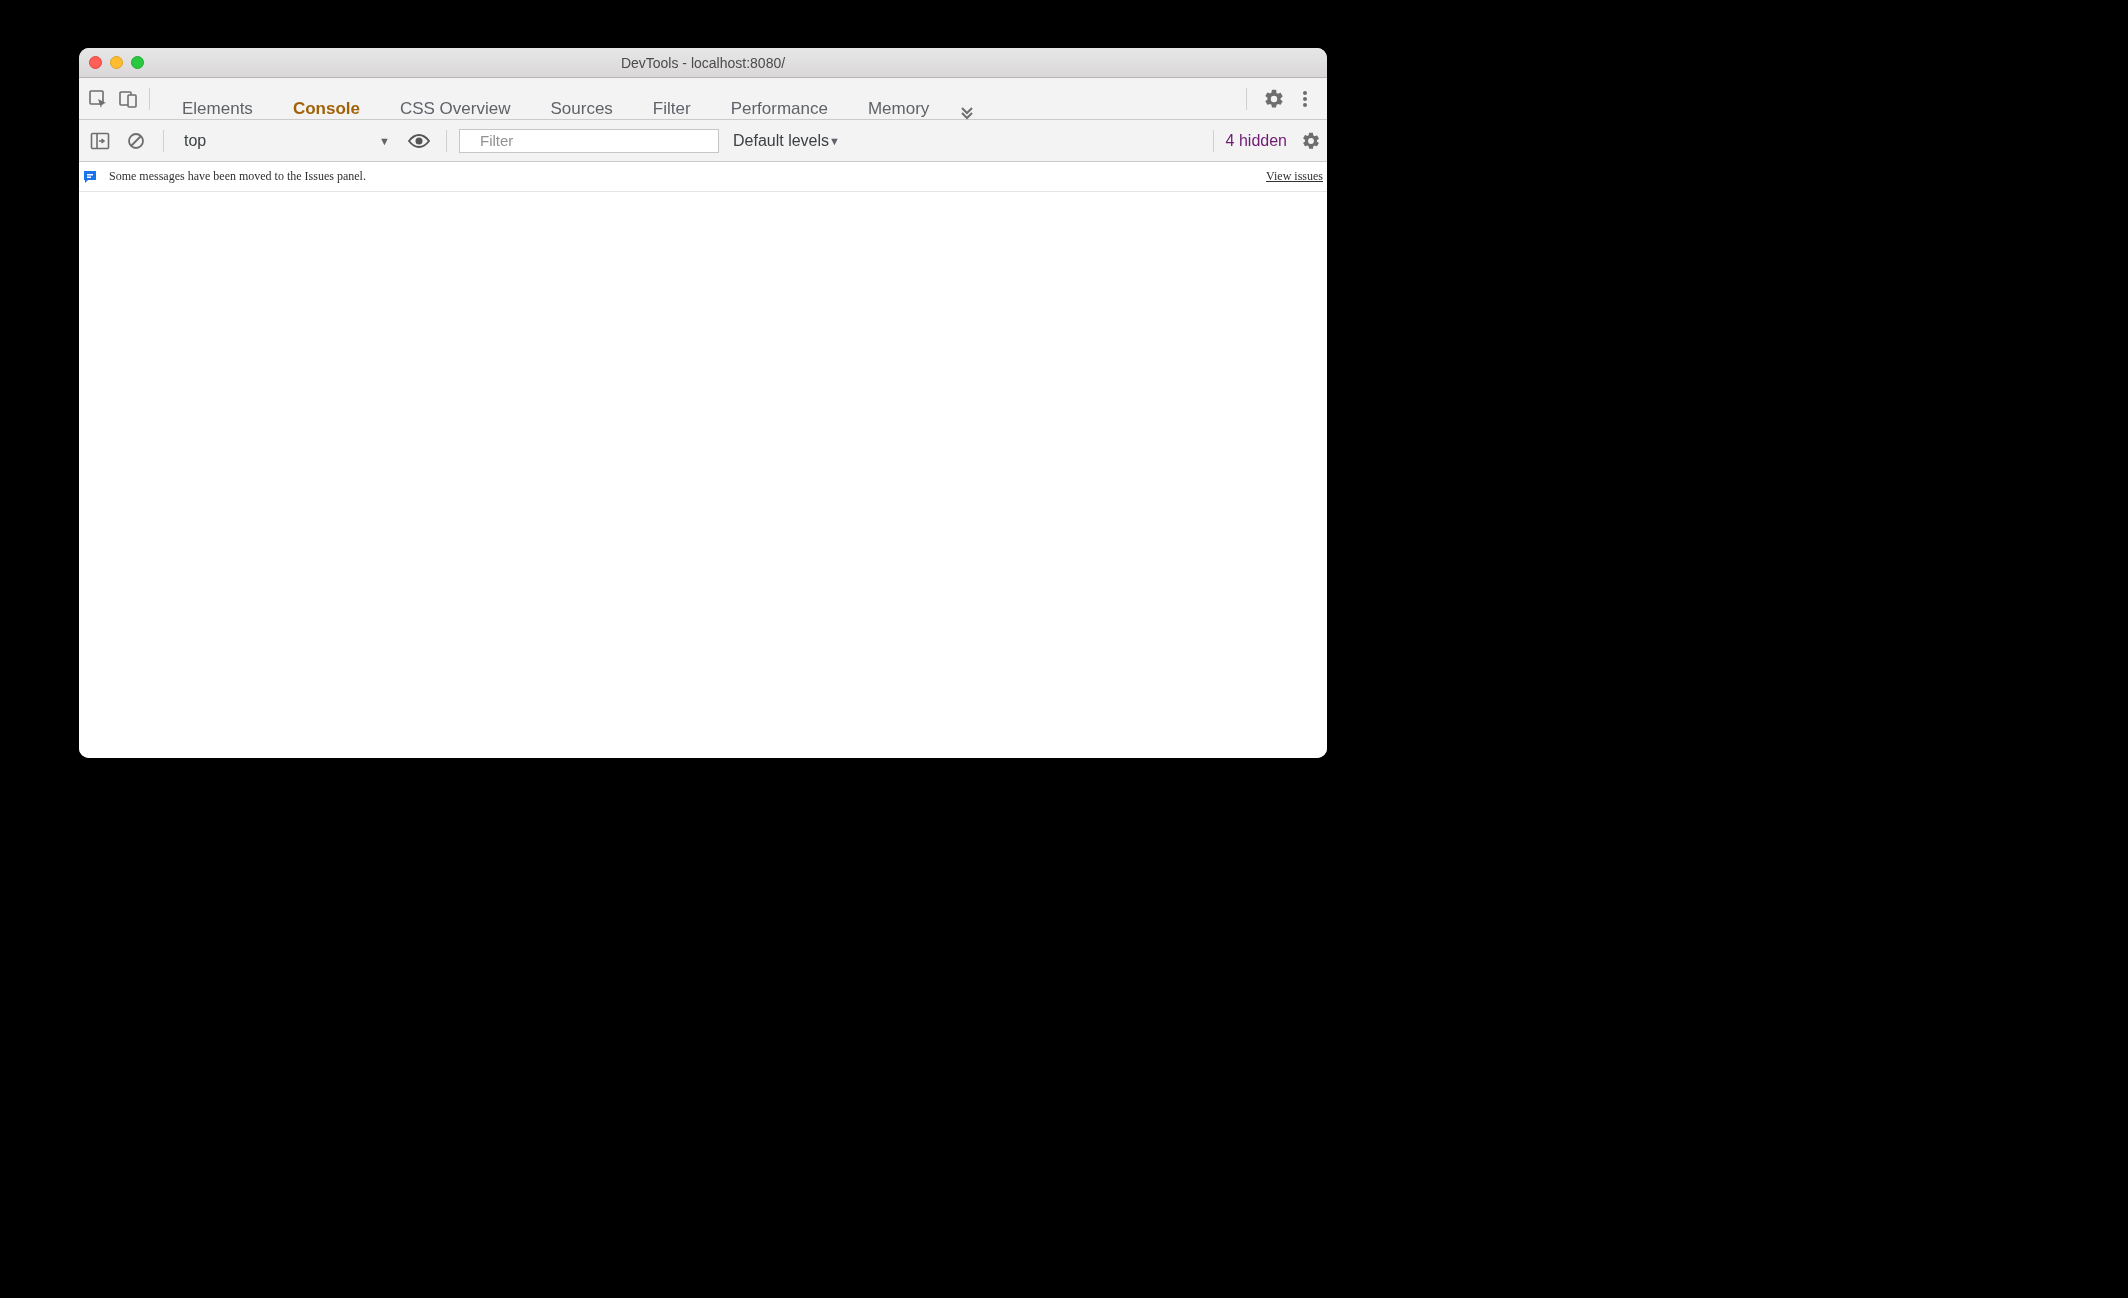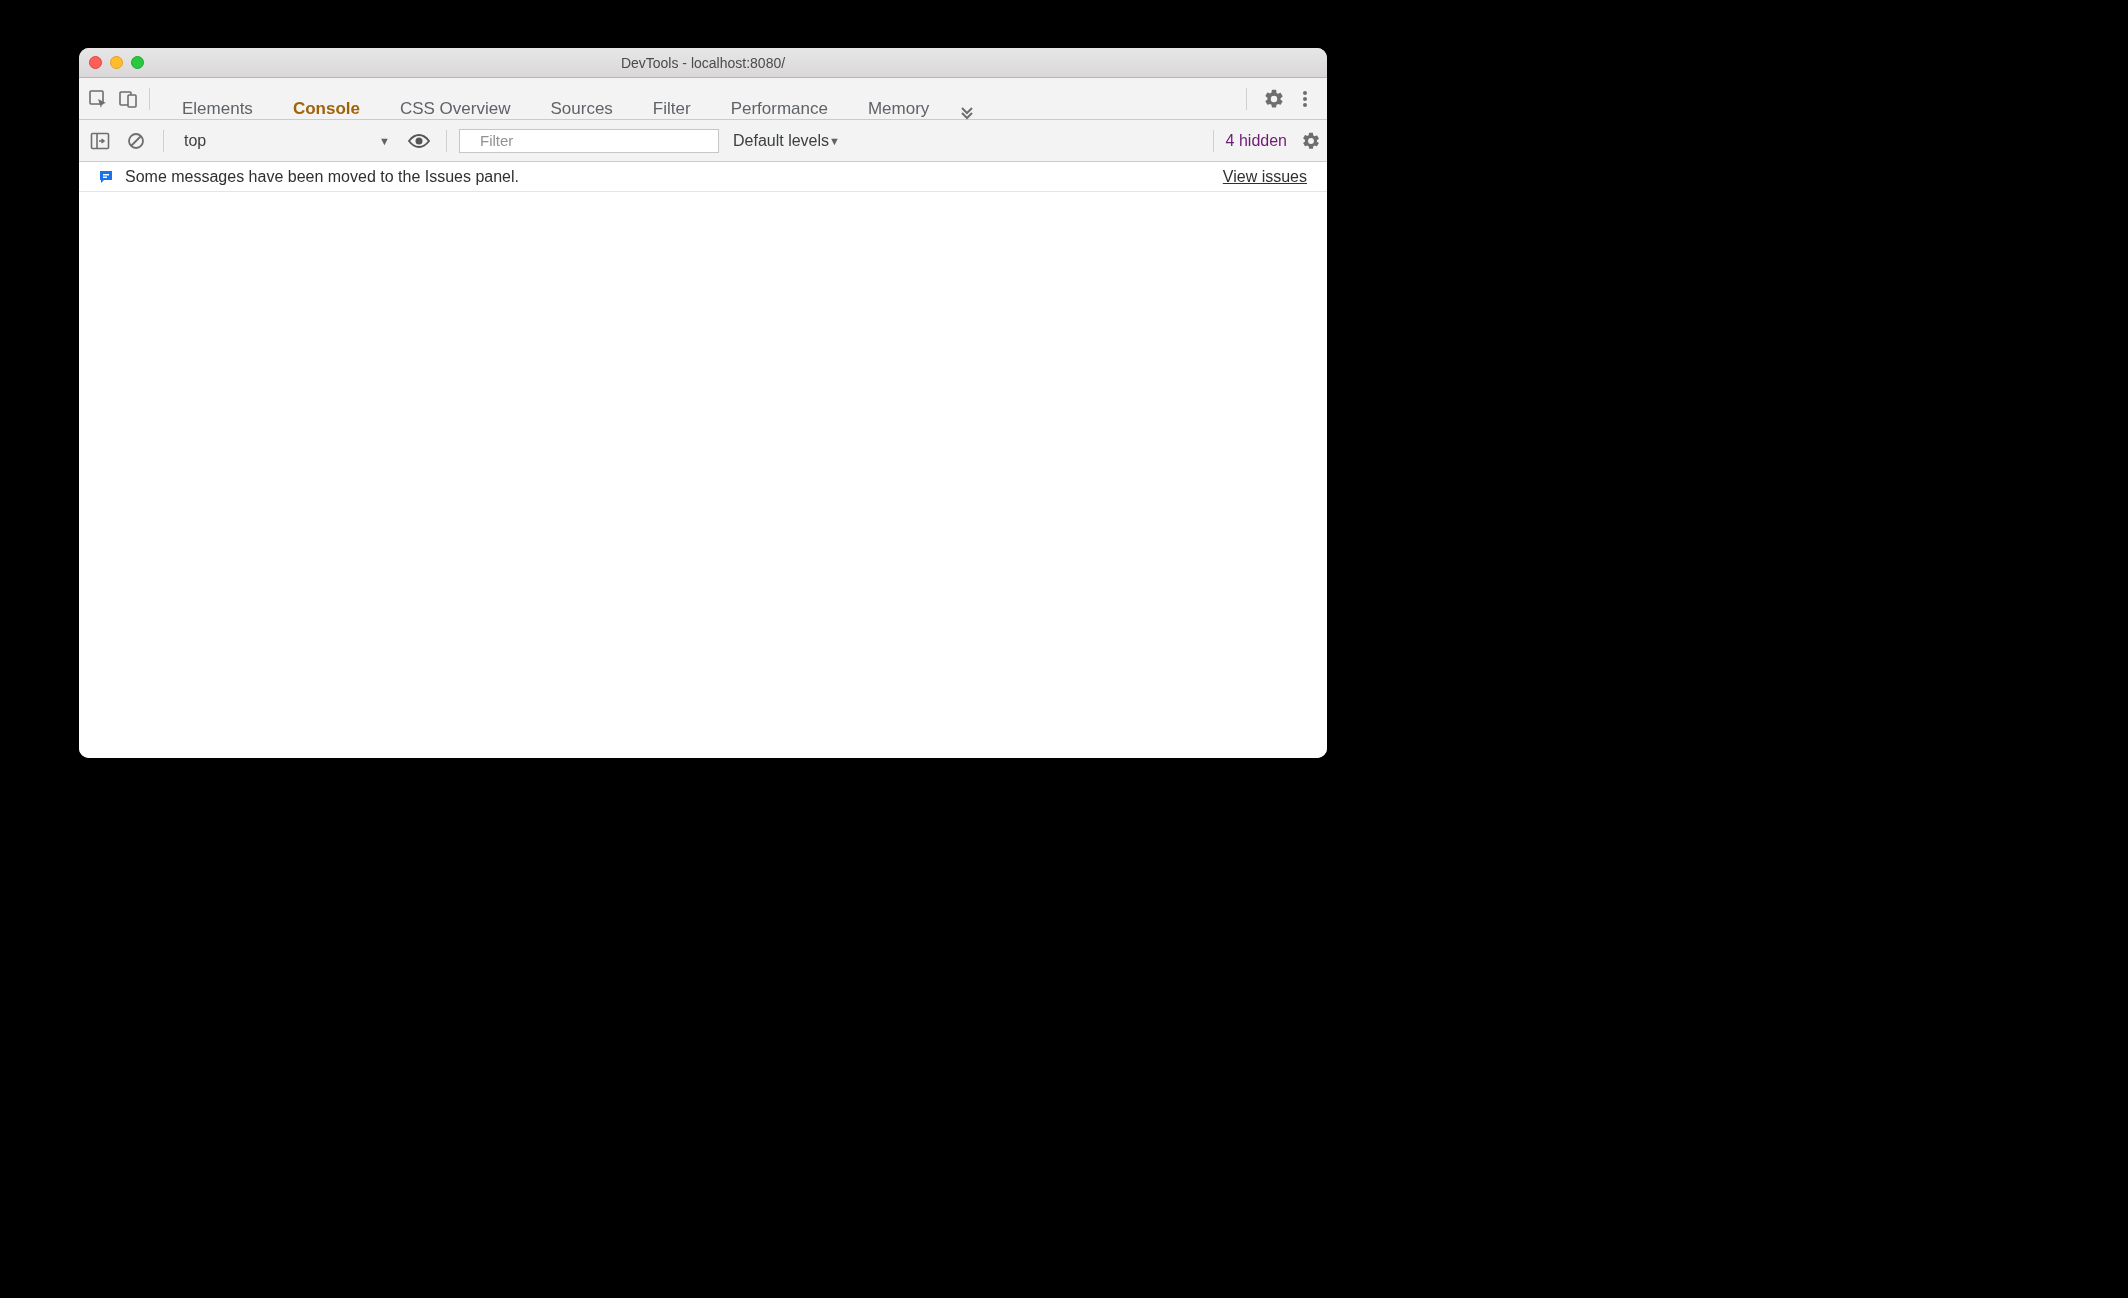--- a/index.html
+++ b/index.html
@@ -153,23 +153,23 @@
   .hidden-count {
     color: #701a75; font-size: 16px;
   }
 
   
   .issues-row {
     height: 30px;
     border-bottom: 1px solid #e5e5e5;
     display: flex;
     align-items: center;
-    padding: 0 20px;
-    font-family: Liberation Sans, sans-serif;
-    font-size: 16px;
+    padding: 0 4px;
+    font-family: Liberation Serif, serif;
+    font-size: 12px;
     color: #303030;
     flex-shrink: 0;
   }
   .issues-icon {
     width: 16px; height: 14px; margin-right: 10px;
     display: inline-flex; align-items: center; justify-content: center;
   }
   .view-link {
     text-decoration: underline;
     color: #303030;

